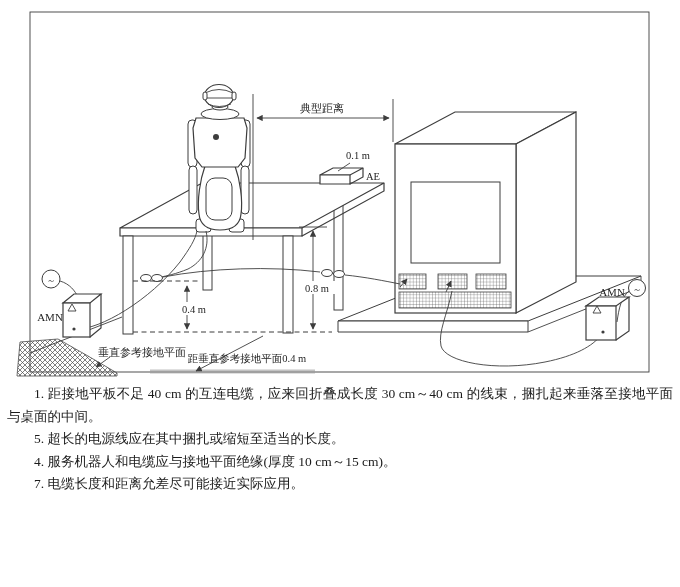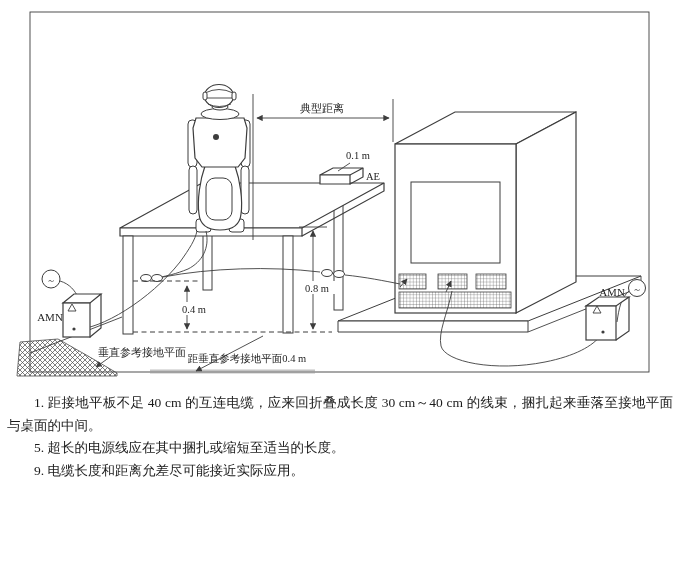--- a/index.html
+++ b/index.html
@@ -13,21 +13,21 @@
   svg .ln{stroke:#3d3d3d;fill:none;stroke-width:1.2;stroke-linecap:round;}
   svg .thin{stroke:#3d3d3d;fill:none;stroke-width:0.9;}
   svg .fw{fill:#ffffff;stroke:#3d3d3d;stroke-width:1.2;}
   svg .fw2{fill:#ffffff;stroke:#3d3d3d;stroke-width:1;}
   svg .dash{stroke:#3d3d3d;fill:none;stroke-width:1;stroke-dasharray:5 3.5;}
   svg .lbl{font-family:"Liberation Serif","DejaVu Serif",serif;fill:#1f1f1f;}
   svg .cn{font-size:11px;}
   svg .dim{font-size:10.5px;}
   
   #notes{
-    position:absolute;left:0;top:392px;width:666px;padding:0 7px;
+    position:absolute;left:0;top:383px;width:666px;padding:0 7px;
     font-size:13.5px;line-height:22.5px;color:#1b1b1b;text-align:justify;z-index:2;
   }
   #notes p{margin:0;text-indent:2em;}
   
   #watermark{position:absolute;left:495px;top:524px;width:185px;height:62px;z-index:1;}
   #wm-ghost{
     position:absolute;left:18px;top:4px;white-space:nowrap;
     font-size:25px;font-weight:bold;letter-spacing:3px;color:#ffffff;
     text-shadow:-1px -1px 0 #d2d2d2,1px -1px 0 #d2d2d2,-1px 1px 0 #d2d2d2,1px 1px 0 #d2d2d2;
   }
@@ -201,16 +201,17 @@
     <div id="wm-ghost">嘉峪检测网</div>
     <div id="wm-brand">
       <span id="wm-logo"></span>
       <span id="wm-brand-text">电磁兼容之家</span>
     </div>
   </div>
 
   <div id="notes">
     <p>1. 距接地平板不足 40 cm 的互连电缆，应来回折叠成长度 30 cm～40 cm 的线束，捆扎起来垂落至接地平面与桌面的中间。</p>
     <p>5. 超长的电源线应在其中捆扎或缩短至适当的长度。</p>
-    <p>9. 电缆长度和距离允差尽可能接近实际应用。</p>
+    <p>4. 服务机器人和电缆应与接地平面绝缘(厚度 10 cm～15 cm)。</p>
+    <p>7. 电缆长度和距离允差尽可能接近实际应用。</p>
   </div>
 
 </div>
 
 </body></html>

